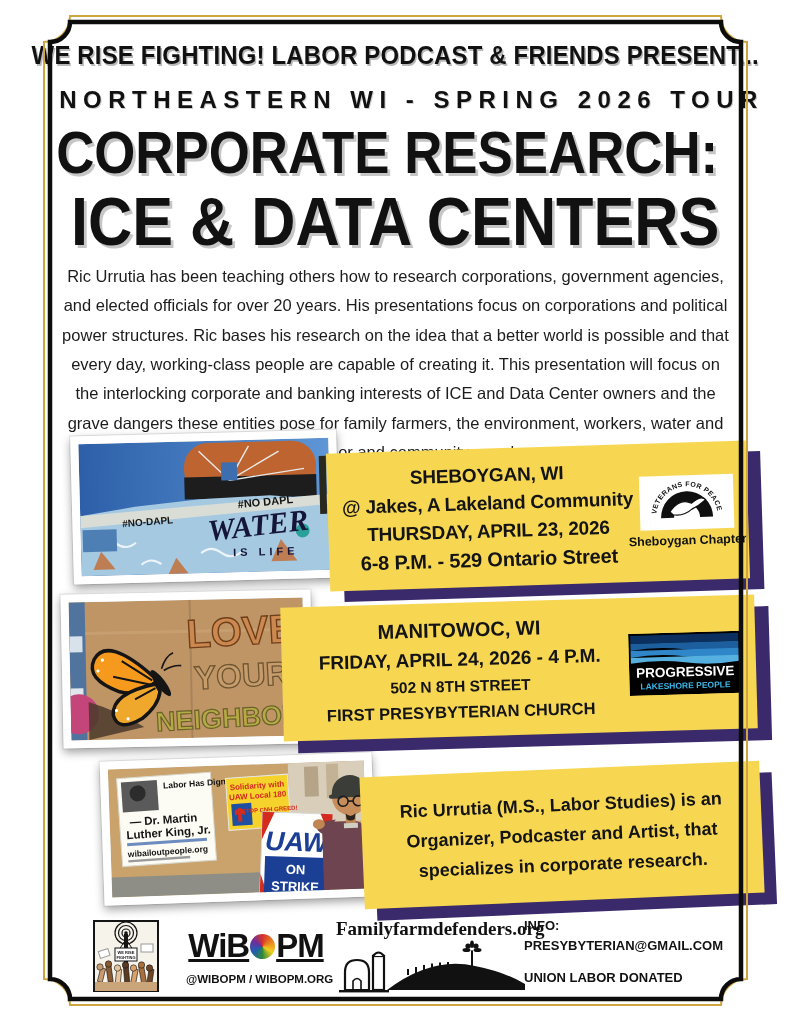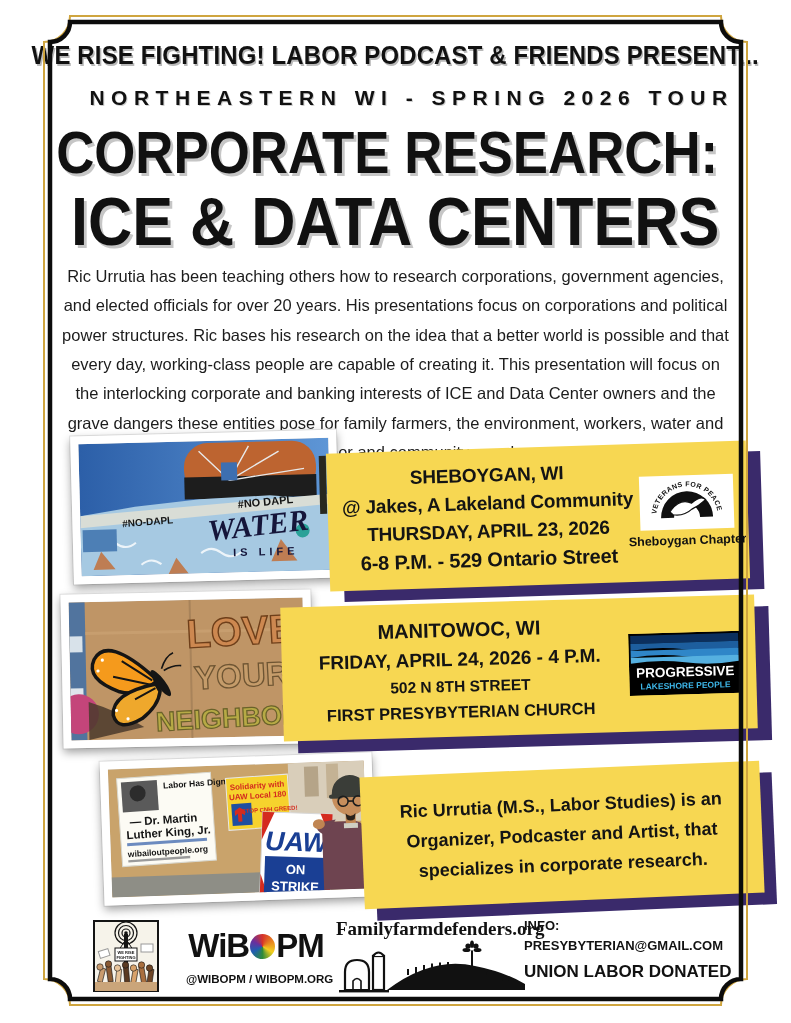--- a/index.html
+++ b/index.html
@@ -7,21 +7,21 @@
     width:791px;height:1023px;position:relative;overflow:hidden;
     background:#ffffff;font-family:"Liberation Sans",sans-serif;color:#111;
   }
   .abs{position:absolute;}
   
   #frame{position:absolute;left:0;top:0;pointer-events:none;z-index:10;}
   
   .kicker{left:0;right:0;top:40px;text-align:center;font-size:26px;font-weight:800;
     letter-spacing:.2px;text-shadow:1.5px 1.5px 0 #b9b9b9;}
   .kicker span{display:inline-block;transform:scaleX(.92);}
-  .tour{left:0;right:0;top:86px;text-align:center;font-size:21px;font-weight:800;
+  .tour{left:0;right:0;top:86px;text-align:center;font-size:24px;font-weight:800;
     letter-spacing:6.5px;text-shadow:1px 1px 0 #cfcfcf;padding-left:32px;}
   .title1{left:0;right:16px;top:118px;text-align:center;font-size:60px;font-weight:900;
     text-shadow:3px 3px 0 #c6c6c6;white-space:nowrap;}
   .title1 span{display:inline-block;transform:scaleX(.88);}
   .title2{left:0;right:0;top:182px;text-align:center;font-size:68px;font-weight:900;
     text-shadow:3px 3px 0 #c6c6c6;white-space:nowrap;}
   .title2 span{display:inline-block;transform:scaleX(.90);}
   .intro{left:62px;top:262px;width:667px;text-align:center;font-size:16.5px;
     line-height:1.78;color:#1c1c1c;}
   
@@ -40,31 +40,31 @@
   .b2 .l3{font-size:15.5px;line-height:25px;}
   .b2 .l4{font-size:16.5px;line-height:26px;}
   .b3{left:362px;top:769px;width:380px;height:116px;transform:rotate(-2.4deg);
     box-shadow:12px 12px 0 #3A2A6B;padding:8px 10px;}
   .b3 .line{font-size:18px;line-height:30px;font-weight:800;}
   .logoCol{width:106px;display:flex;flex-direction:column;align-items:center;}
   .vfpCaption{font-size:12.5px;font-weight:800;margin-top:4px;white-space:nowrap;}
   
   .wrf{left:93px;top:920px;}
   .wibopm{left:186px;top:928px;width:140px;text-align:center;}
-  .wibopm .logoline{font-size:33px;font-weight:900;letter-spacing:-1px;line-height:36px;}
+  .wibopm .logoline{font-size:33px;font-weight:900;letter-spacing:-1px;line-height:36px;text-decoration:underline;}
   .wibopm .ball{display:inline-block;width:25px;height:25px;border-radius:50%;
     vertical-align:-2px;margin:0 1px;
     background:conic-gradient(#d5332b,#e8821f,#f2cf1f,#2f8a3a,#1f5fb0,#6a2f9e,#d5332b);}
   .wibopm .handle{font-size:11.5px;font-weight:800;margin-top:9px;white-space:nowrap;}
   .ffd{left:336px;top:918px;width:192px;text-align:center;}
   .ffd .ffdTitle{font-family:"Liberation Serif",serif;font-weight:700;font-size:19px;white-space:nowrap;}
   .infoBlk{left:524px;top:916px;width:218px;font-weight:800;}
   .infoBlk .i1{font-size:13px;line-height:20px;}
   .infoBlk .i2{font-size:13px;line-height:20px;}
-  .infoBlk .i3{font-size:17px;margin-top:6px;}
+  .infoBlk .i3{font-size:13px;margin-top:14px;}
 </style>
 </head>
 <body>
 
 <svg id="frame" width="791" height="1023" viewBox="0 0 791 1023">
   <path d="M70 16 H721 A26 26 0 0 0 747 42 V979 A26 26 0 0 0 721 1005 H70 A26 26 0 0 0 44 979 V42 A26 26 0 0 0 70 16 Z" fill="none" stroke="#CFA53F" stroke-width="2"></path>
   <path d="M70 22 H721 A20 20 0 0 0 741 42 V979 A20 20 0 0 0 721 999 H70 A20 20 0 0 0 50 979 V42 A20 20 0 0 0 70 22 Z" fill="none" stroke="#0c0c0c" stroke-width="4.5"></path>
 </svg>
 
 <div class="abs kicker"><span>WE RISE FIGHTING! LABOR PODCAST &amp; FRIENDS PRESENT...</span></div>

